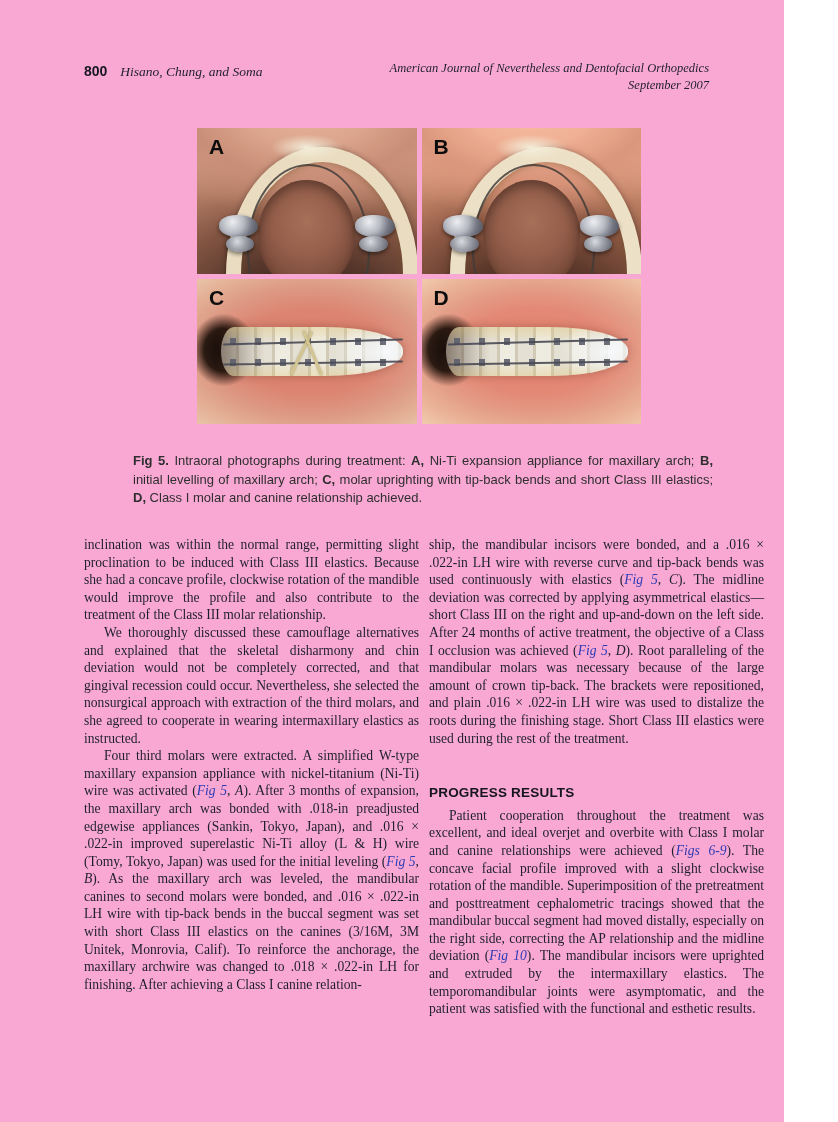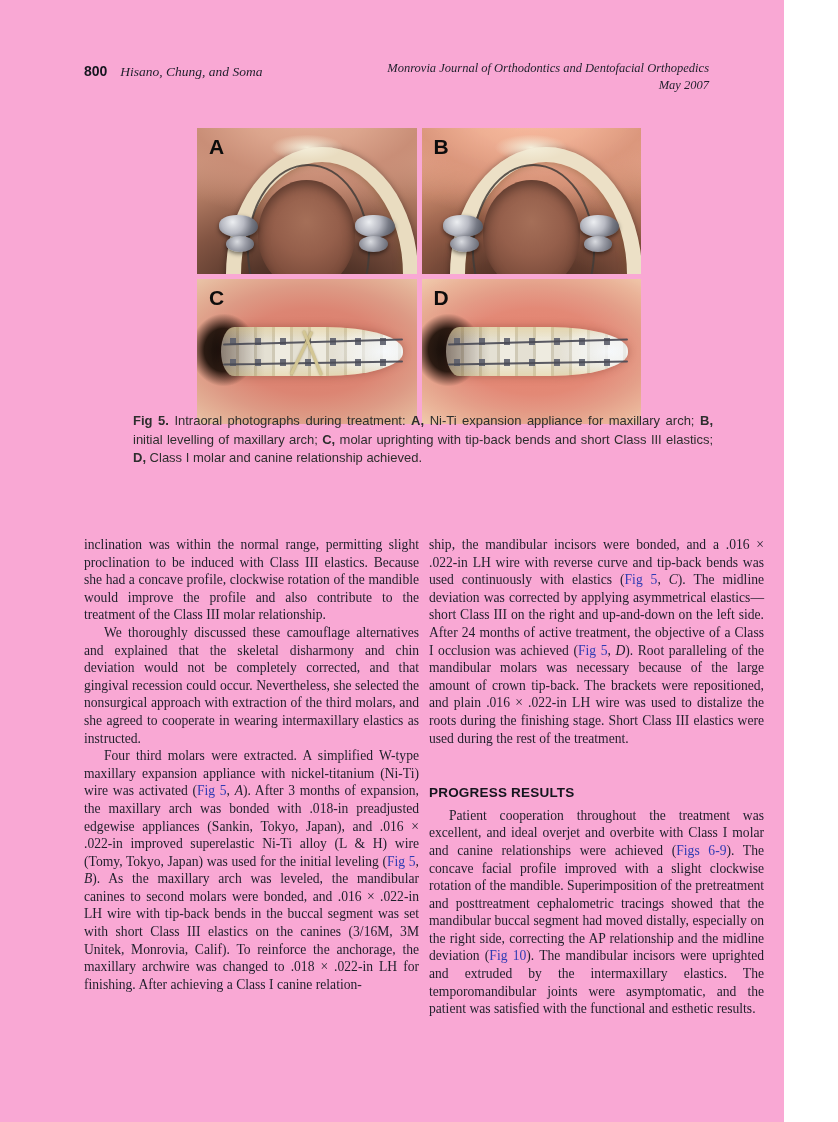--- a/index.html
+++ b/index.html
@@ -63,49 +63,49 @@
   .lat-brk{position:absolute;left:15%;width:74%;height:7px;z-index:4;
            background:repeating-linear-gradient(90deg, rgba(92,95,108,.9) 0 6px, rgba(92,95,108,0) 6px 25px);}
   .lat-brk.upper{top:calc(43% - 3px);} .lat-brk.lower{top:calc(57.5% - 3px);}
   .lat-elastic{position:absolute;width:3px;border-radius:2px;background:#d3c694;z-index:6;
                box-shadow:0 0 2px rgba(120,100,40,.5);}
   .lat-elastic.e1{left:47%;top:35%;height:33%;transform:rotate(26deg);}
   .lat-elastic.e2{left:52%;top:35%;height:33%;transform:rotate(-22deg);}
   .panel--d .lat-bg{filter:brightness(1.03);}
 
   
-  .caption{position:absolute;left:133px;top:412px;width:580px;
+  .caption{position:absolute;left:133px;top:452px;width:580px;
            font-family:"Liberation Sans", sans-serif;font-size:13px;line-height:18.5px;
            color:#2e2e2e;text-align:justify;}
   .caption .b{font-weight:bold;}
 
   
   .col{position:absolute;top:536px;width:335px;font-size:13.6px;line-height:17.6px;
        text-align:justify;color:#1e1f2b;}
   .col-left{left:84px;} .col-right{left:429px;}
   .para{margin:0;} .para.indent{text-indent:20px;}
   .section-heading{font-family:"Liberation Sans", sans-serif;font-weight:bold;font-size:13.5px;
                    color:#14151d;margin:11px 0 5px;letter-spacing:.2px;}
   .section-heading.loose{margin-top:37px;}
   .i{font-style:italic;}
   .b{font-weight:bold;}
-  a.link{text-decoration:none;cursor:pointer;}
+  a.link{text-decoration:none;cursor:pointer;font-style:italic;}
 </style>
 </head>
 <body>
 
 <div class="page">
 
   <div class="hdr-left">
     <span class="pgnum">800</span>
     <span class="authors-i">Hisano, Chung, and Soma</span>
   </div>
   <div class="hdr-right">
-    <div>Monrovia Journal of Orthodontics and Dentofacial Orthopedics</div>
-    <div>May 2007</div>
+    <div>American Journal of Nevertheless and Dentofacial Orthopedics</div>
+    <div>September 2007</div>
   </div>
 
   <div class="figure">
 
     <div class="panel panel--a">
       <div class="occ-bg"></div>
       <div class="occ-arch"></div>
       <div class="occ-front"></div>
       <div class="occ-palate"></div>
       <div class="occ-wire"></div>

